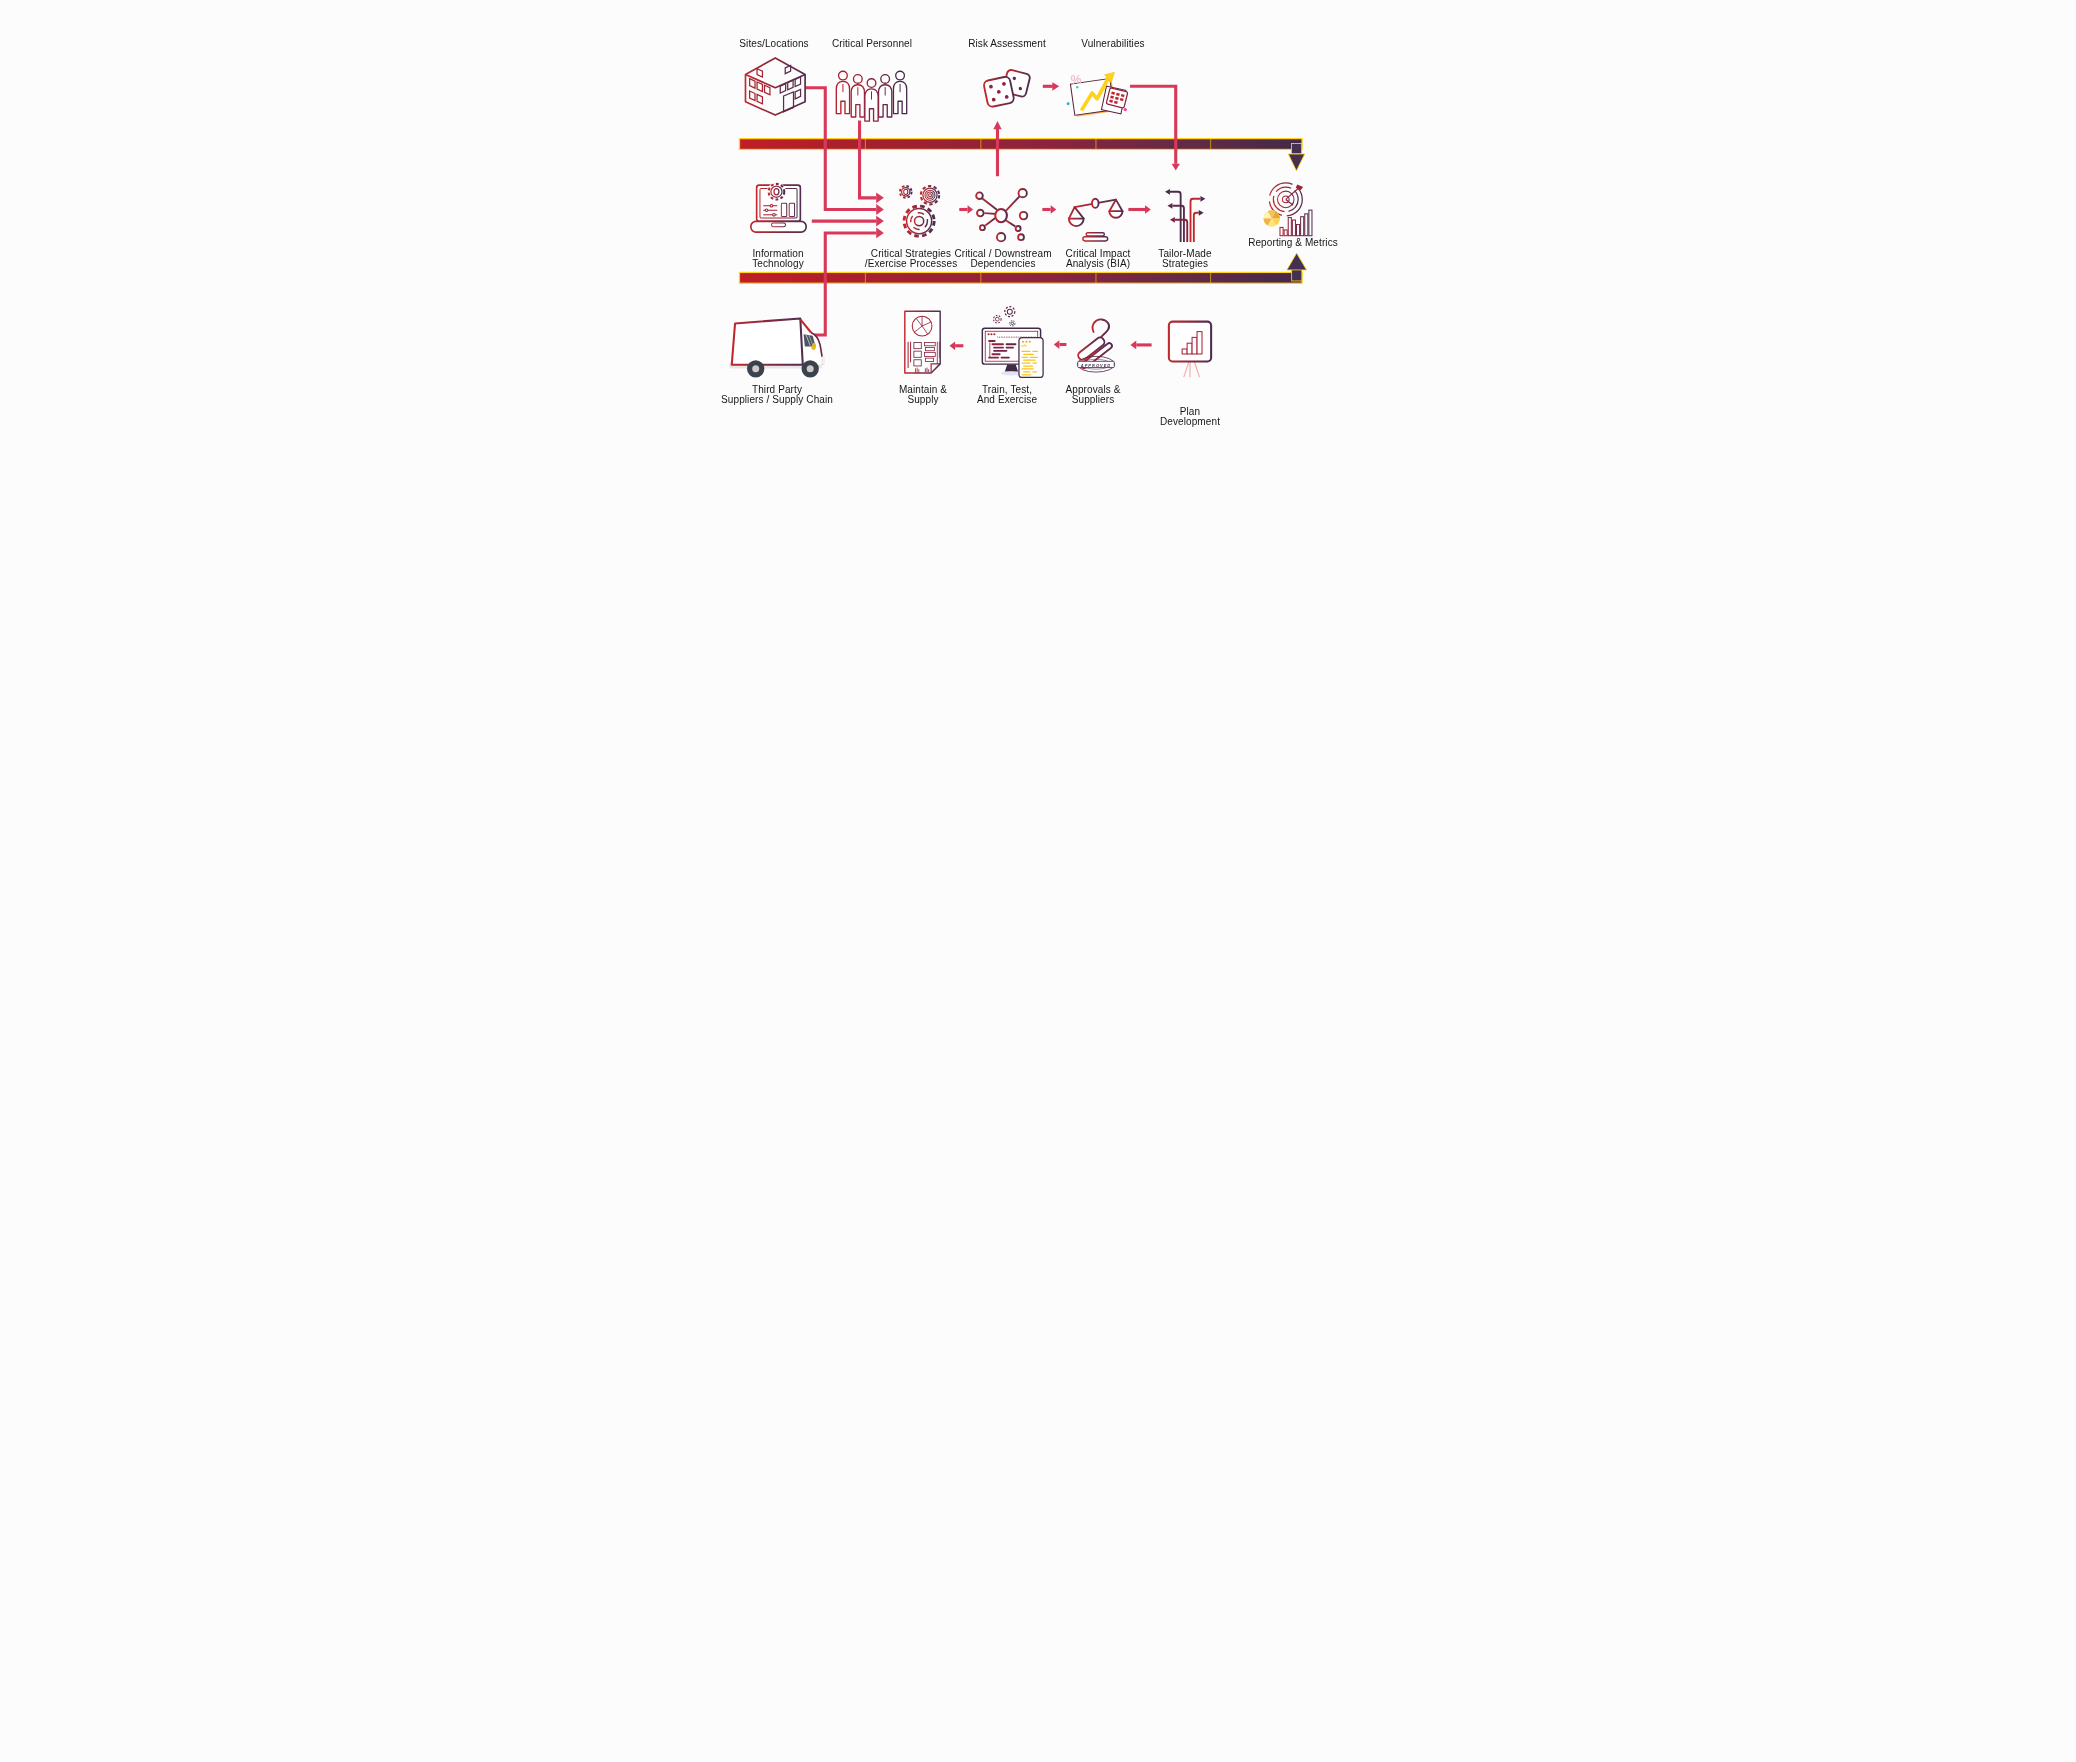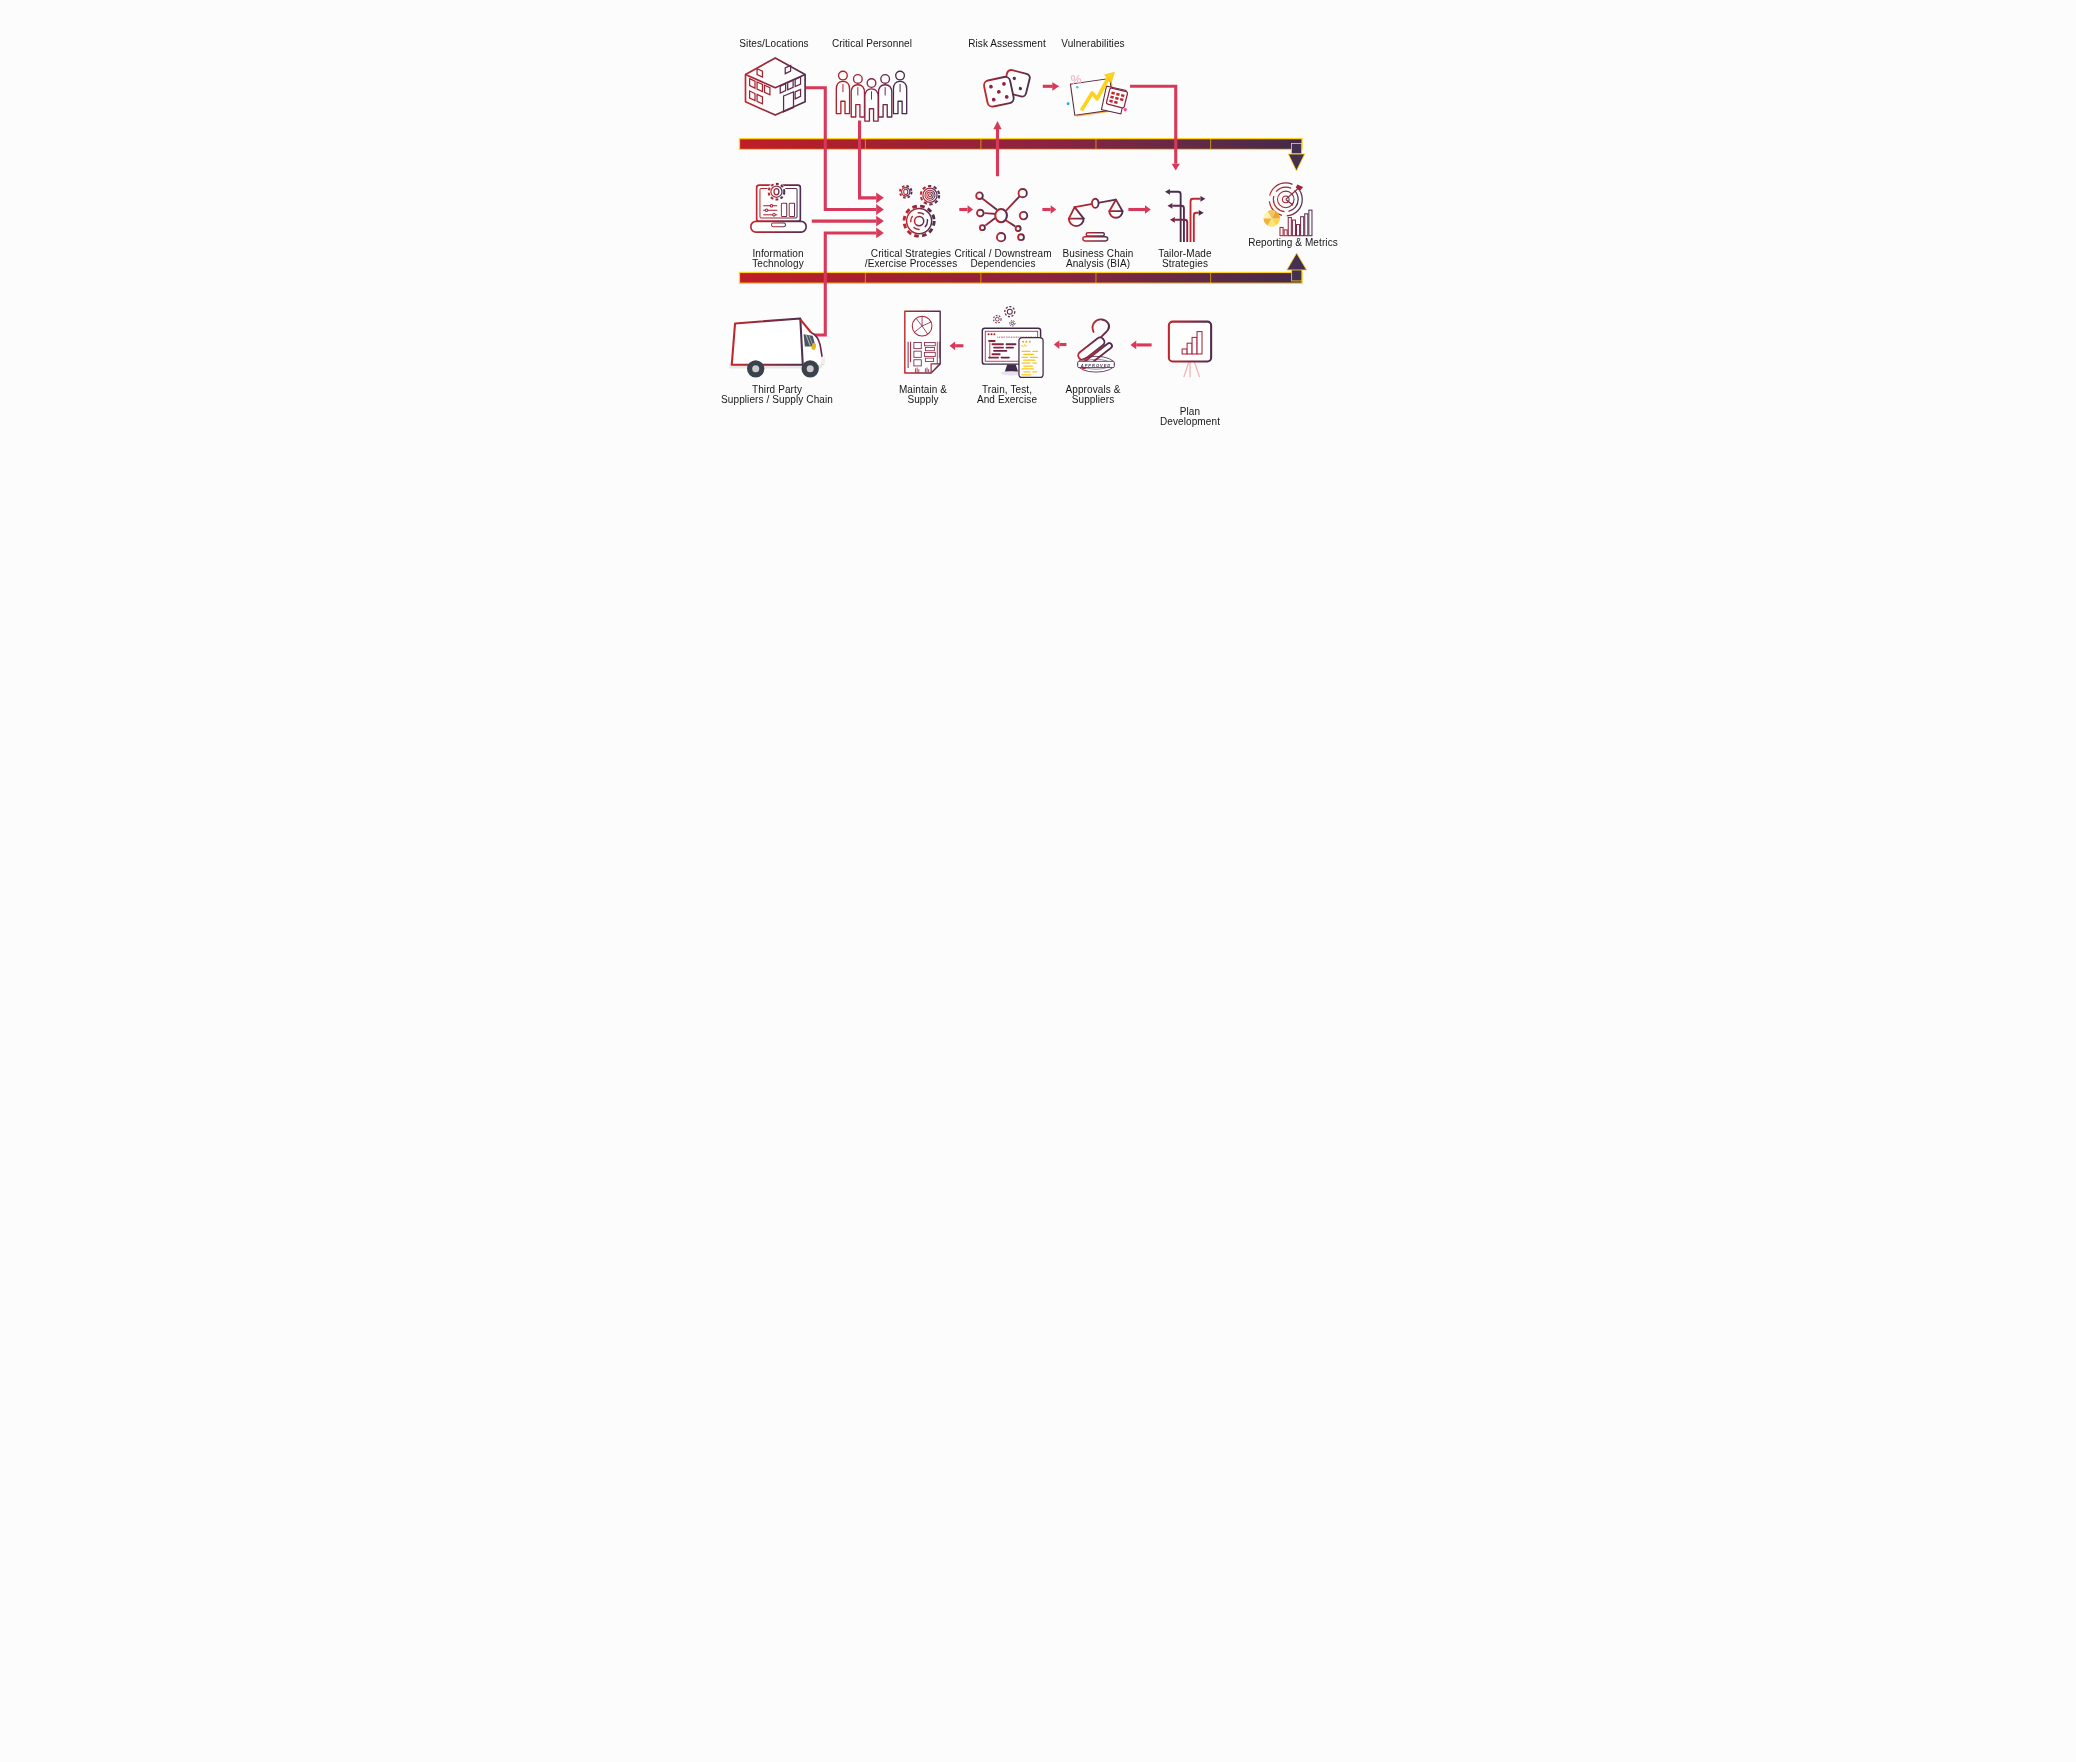--- a/index.html
+++ b/index.html
@@ -502,38 +502,38 @@
 
   <div class="lbl" style="left:101px;top:39px">
       <span>Sites/Locations</span>
     </div>
   <div class="lbl" style="left:199px;top:39px">
       <span>Critical Personnel</span>
     </div>
   <div class="lbl" style="left:334px;top:39px">
       <span>Risk Assessment</span>
     </div>
-  <div class="lbl" style="left:420px;top:39px">
+  <div class="lbl" style="left:440px;top:39px">
       <span>Vulnerabilities</span>
     </div>
 
   <div class="lbl" style="left:105px;top:249px">
     <span>Information</span>
       <span>Technology</span>
     </div>
   <div class="lbl" style="left:238px;top:249px">
     <span>Critical Strategies</span>
       <span>/Exercise Processes</span>
     </div>
   <div class="lbl" style="left:330px;top:249px">
     <span>Critical / Downstream</span>
       <span>Dependencies</span>
     </div>
   <div class="lbl" style="left:425px;top:249px">
-    <span>Business Chain</span>
+    <span>Critical Impact</span>
       <span>Analysis (BIA)</span>
     </div>
   <div class="lbl" style="left:512px;top:249px">
     <span>Tailor-Made</span>
       <span>Strategies</span>
     </div>
   <div class="lbl" style="left:620px;top:238px">
       <span>Reporting &amp; Metrics</span>
     </div>
 

